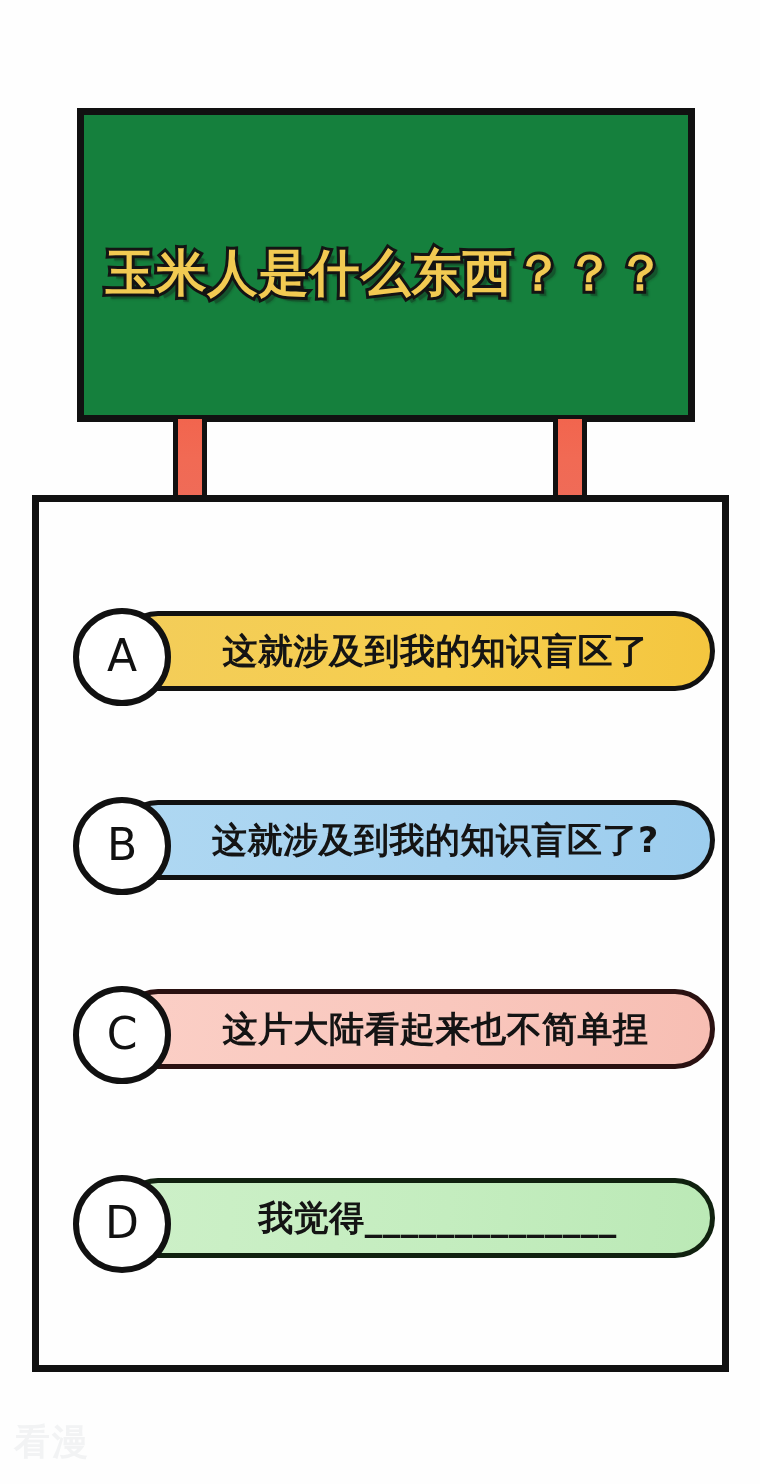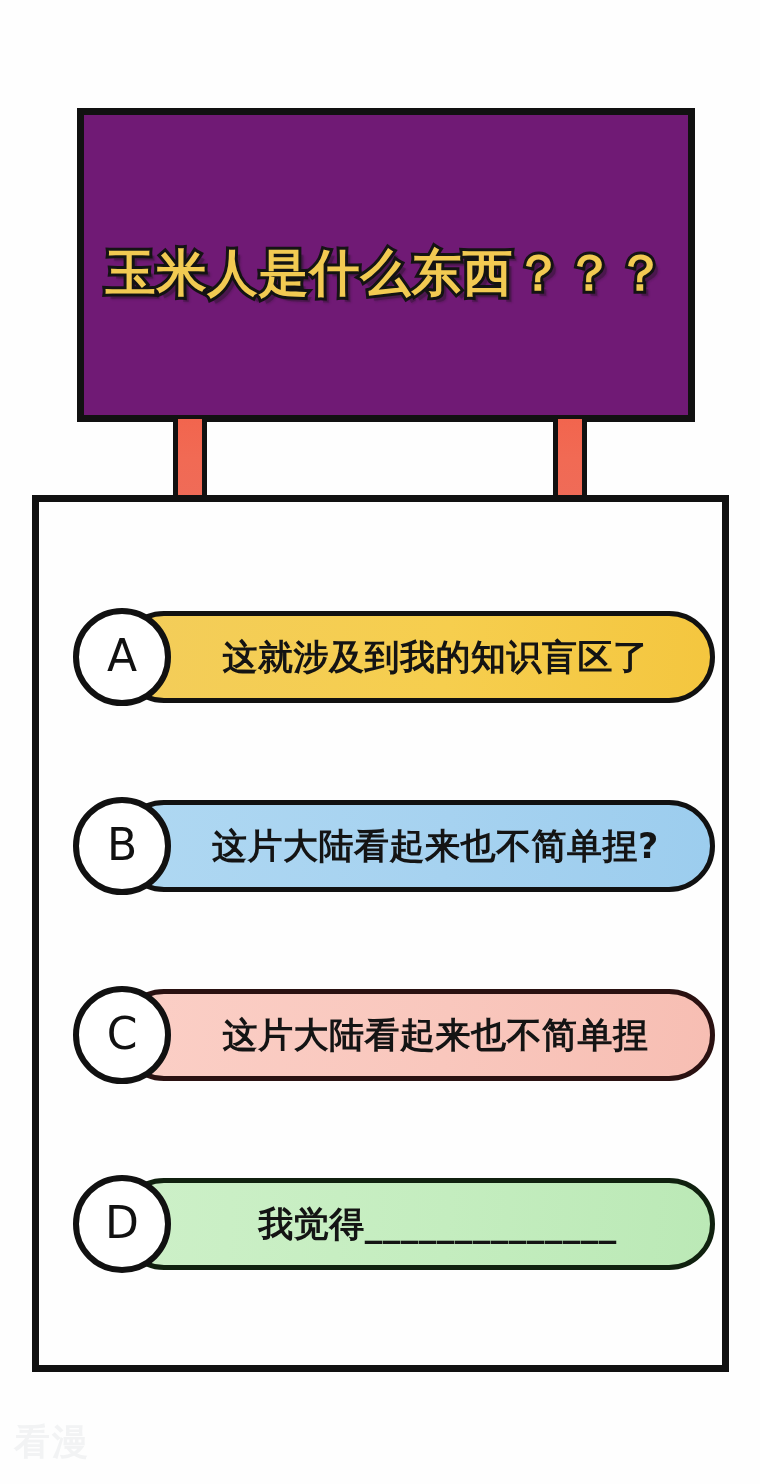--- a/index.html
+++ b/index.html
@@ -17,21 +17,21 @@
   }
 
   
   #question-panel {
     position: absolute;
     left: 77px;
     top: 108px;
     width: 618px;
     height: 314px;
     box-sizing: border-box;
-    background: #701a75;
+    background: #15803d;
     border: 7px solid #111111;
     display: flex;
     align-items: center;
     justify-content: center;
   }
 
   #question-title {
     font-family: "DejaVu Sans", "Liberation Sans", sans-serif;
     font-size: 50px;
     font-weight: bold;
@@ -87,21 +87,21 @@
     height: 92px;
     margin-bottom: 97px;
   }
   .option-row:last-child { margin-bottom: 0; }
 
   .option-pill {
     position: absolute;
     left: 45px;
     top: 0;
     right: 0;
-    height: 92px;
+    height: 80px;
     box-sizing: border-box;
     border-radius: 46px;
     border: 5px solid #111111;
     display: flex;
     align-items: center;
     justify-content: center;
     padding-left: 56px;
     padding-right: 18px;
   }
 
@@ -179,21 +179,21 @@
       <div class="option-pill pill-a">
         <span class="option-text">这就涉及到我的知识盲区了</span>
       </div>
       <div class="option-badge">
         <span class="option-badge-letter">A</span>
       </div>
     </div>
 
     <div class="option-row">
       <div class="option-pill pill-b">
-        <span class="option-text">这片大陆看起来也不简单捏?</span>
+        <span class="option-text">这就涉及到我的知识盲区了?</span>
       </div>
       <div class="option-badge">
         <span class="option-badge-letter">B</span>
       </div>
     </div>
 
     <div class="option-row">
       <div class="option-pill pill-c">
         <span class="option-text">这片大陆看起来也不简单捏</span>
       </div>

